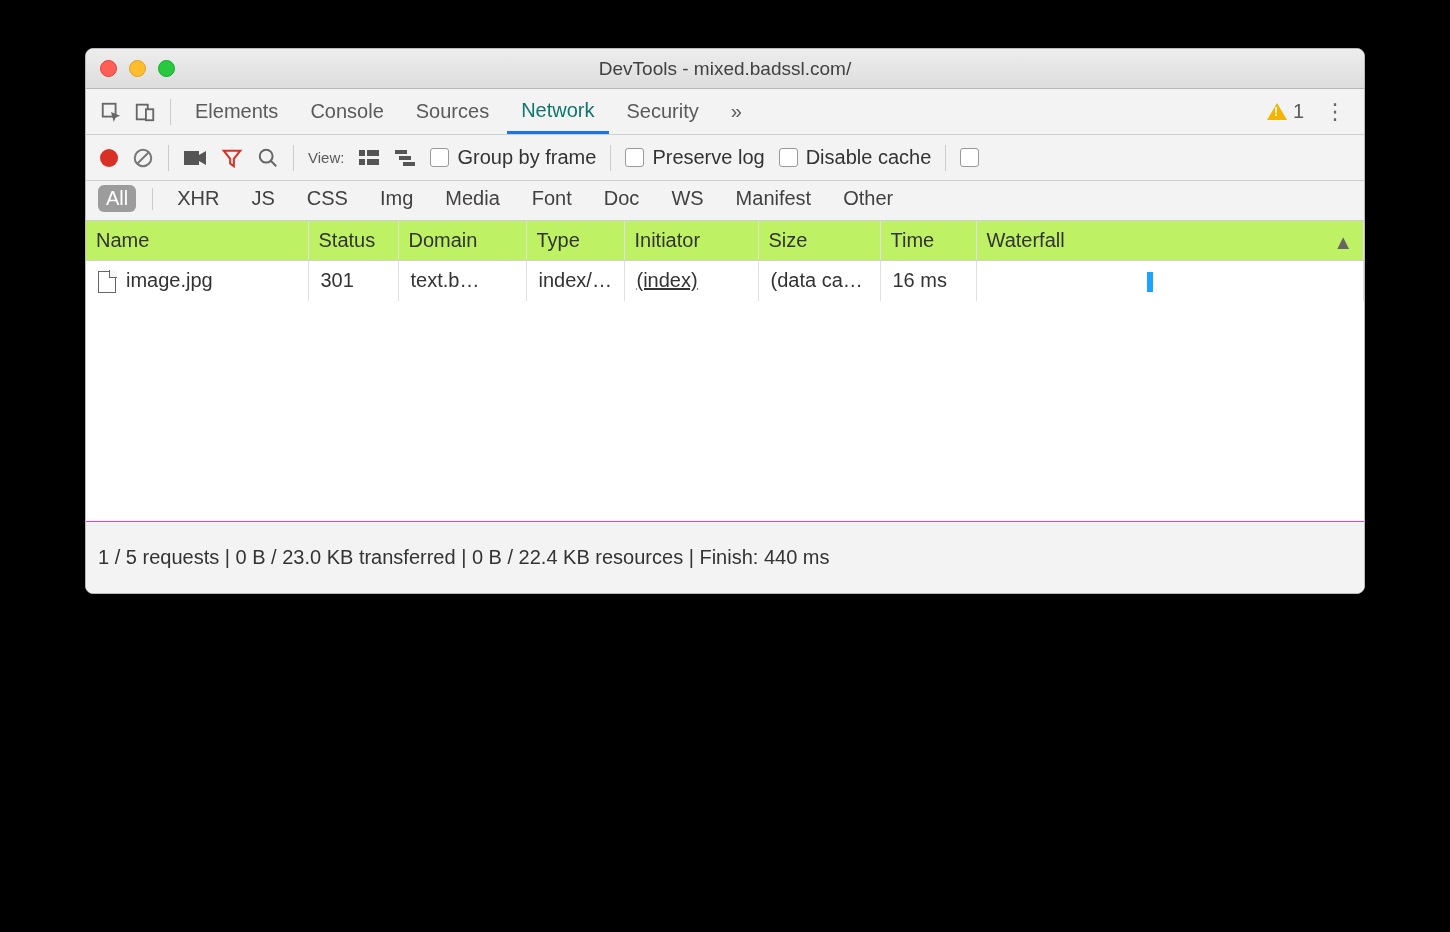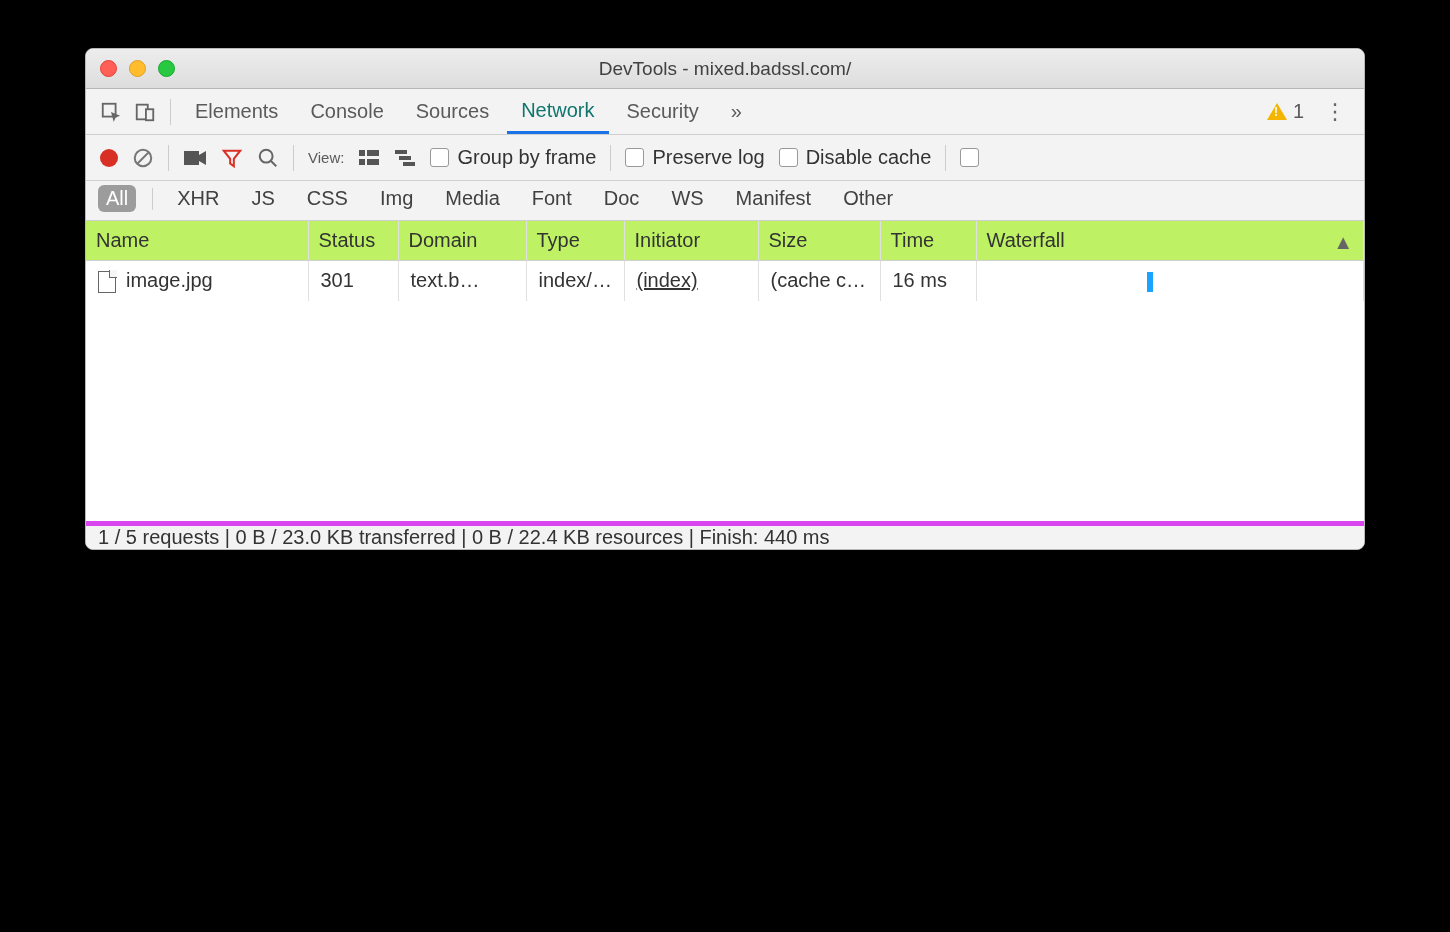--- a/index.html
+++ b/index.html
@@ -135,22 +135,22 @@
   .sort-ind{position:absolute; right:10px; top:10px; color:#666;}
   .dim{color:#9a9a9a;}
   .u{ text-decoration: underline; text-align: right; }
   .docbox{width:18px;height:22px;border:1.5px solid #666;display:inline-block;vertical-align:middle;margin-right:10px;position:relative;background:#fff;}
   .docbox::after{content:"";position:absolute;top:-1.5px;right:-1.5px;width:7px;height:7px;border-left:1.5px solid #666;border-bottom:1.5px solid #666;background:#f6f6f6;}
   .tablewrap{height:300px; overflow:hidden; background:#fff;}
   .wf-bar{display:inline-block;width:6px;height:20px;background:#1aa3ff;vertical-align:middle;margin-left:158px;}
   
   .status {
     background:#f3f3f3;
-    border-top:5px solid #d946ef;
-    padding: 0 12px;
+    border-top:1px solid #d946ef;
+    padding: 24px 12px;
     font-size:20px;
     color:#333;
   }
   svg { display:block; }
 </style>
 </head>
 <body>
 
 <div class="window">
 
@@ -291,21 +291,21 @@
         <th><span>Waterfall</span><span class="sort-ind">▲</span></th>
       </tr>
     </thead>
     <tbody>
       <tr>
         <td><span class="docbox"></span><span>image.jpg</span></td>
         <td class="dim">301</td>
         <td>text.b…</td>
         <td>index/h…</td>
         <td><span class="u">(index)</span></td>
-        <td class="dim">(cache ca…</td>
+        <td class="dim">(data ca…</td>
         <td style="">16 ms</td>
         <td><span class="wf-bar"></span></td>
       </tr>
     </tbody>
   </table>
   </div>
 
   <div class="status">1 / 5 requests | 0 B / 23.0 KB transferred | 0 B / 22.4 KB resources | Finish: 440 ms</div>
 
 </div>

